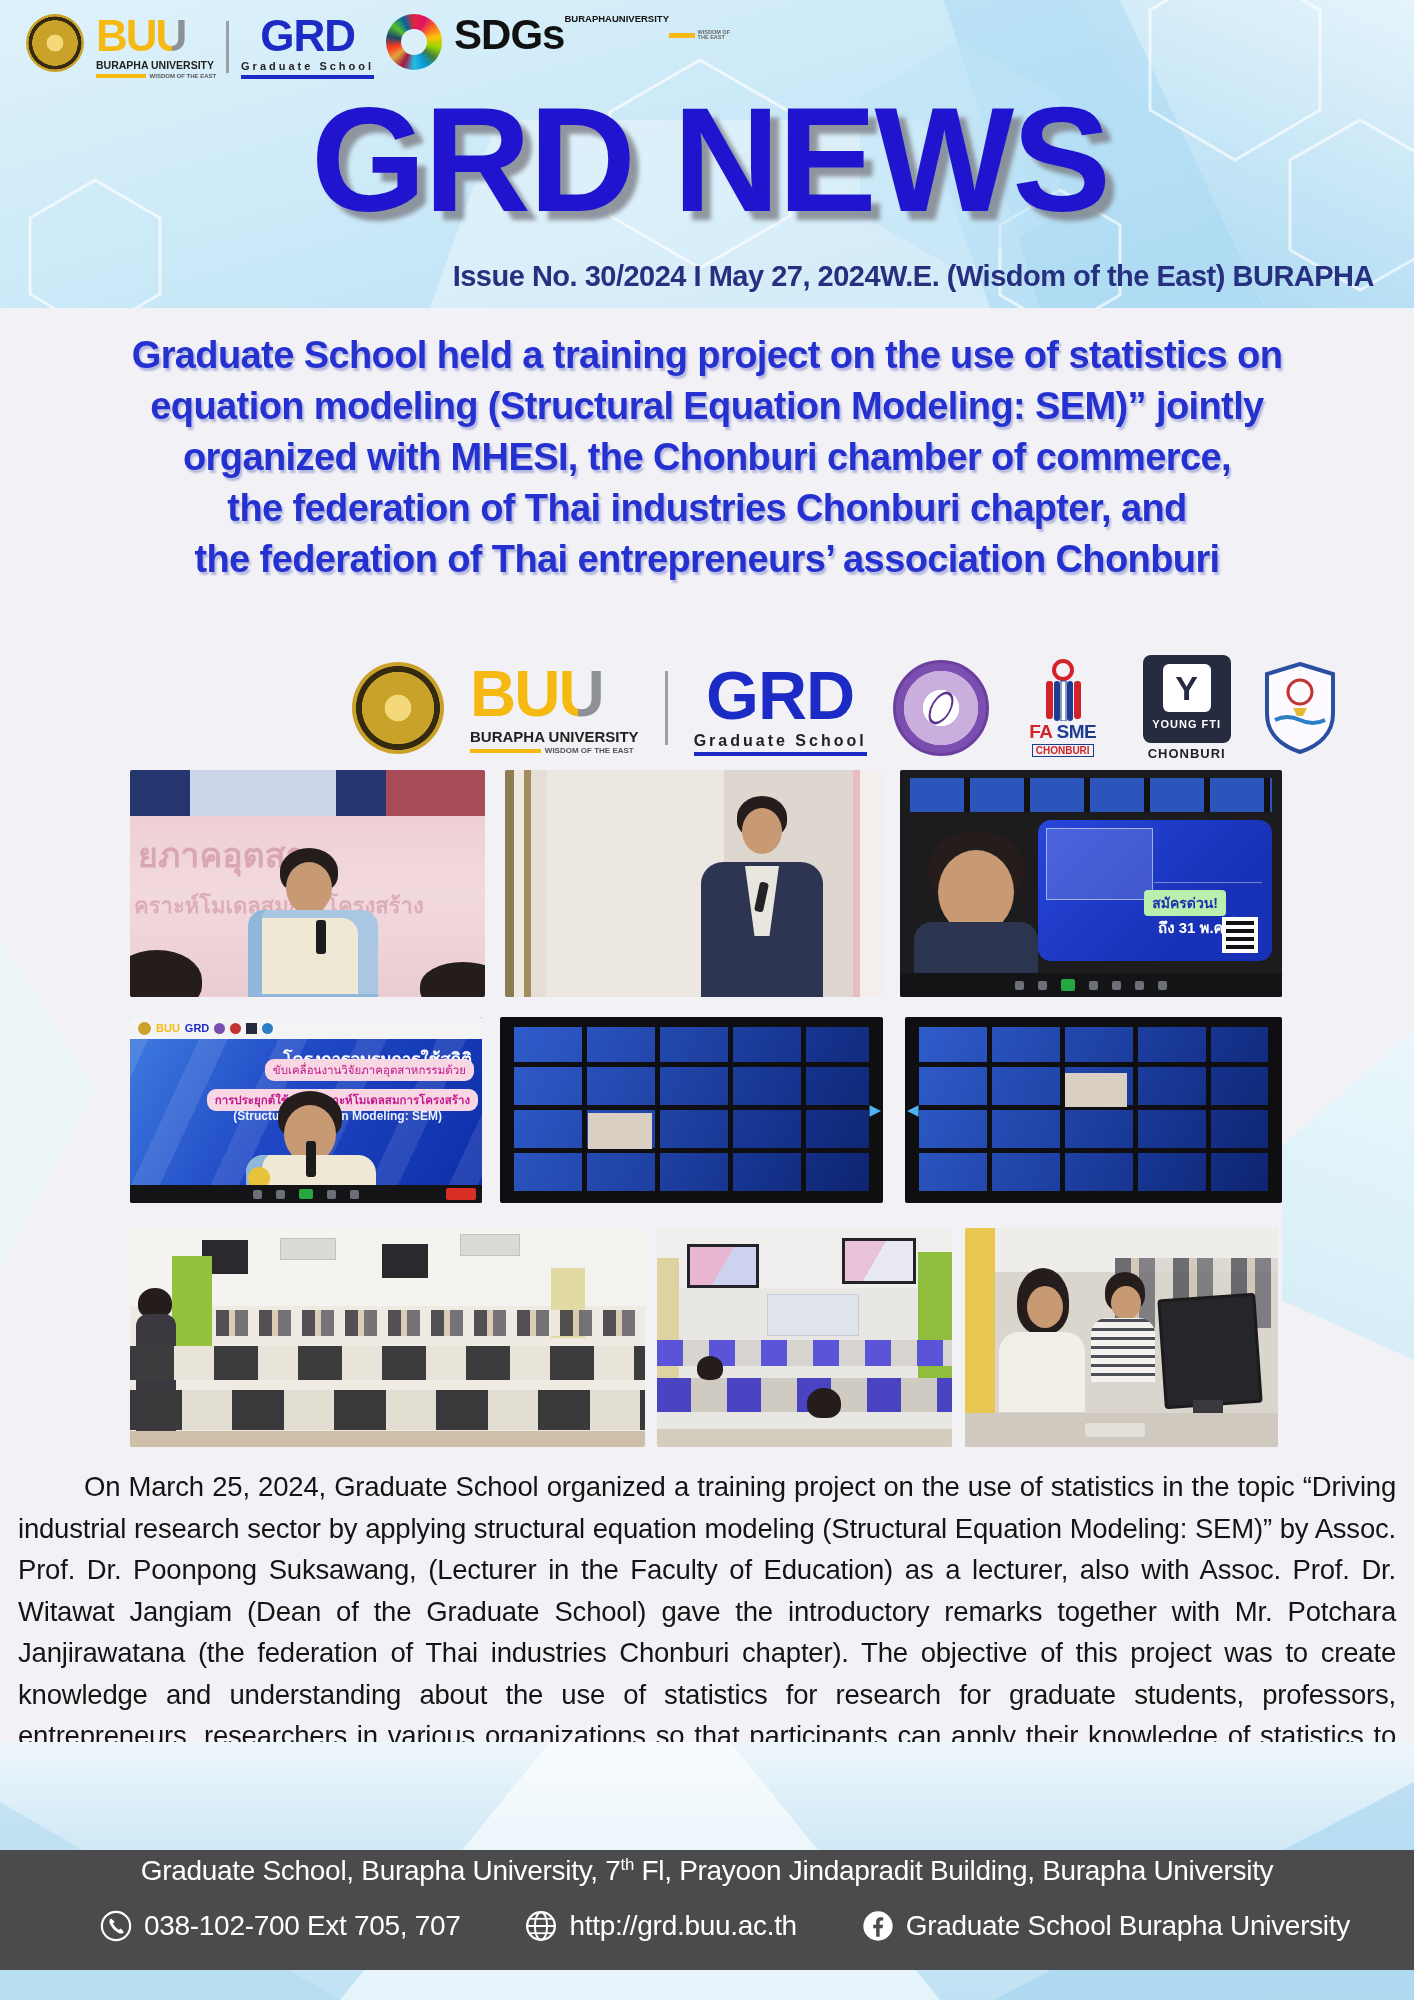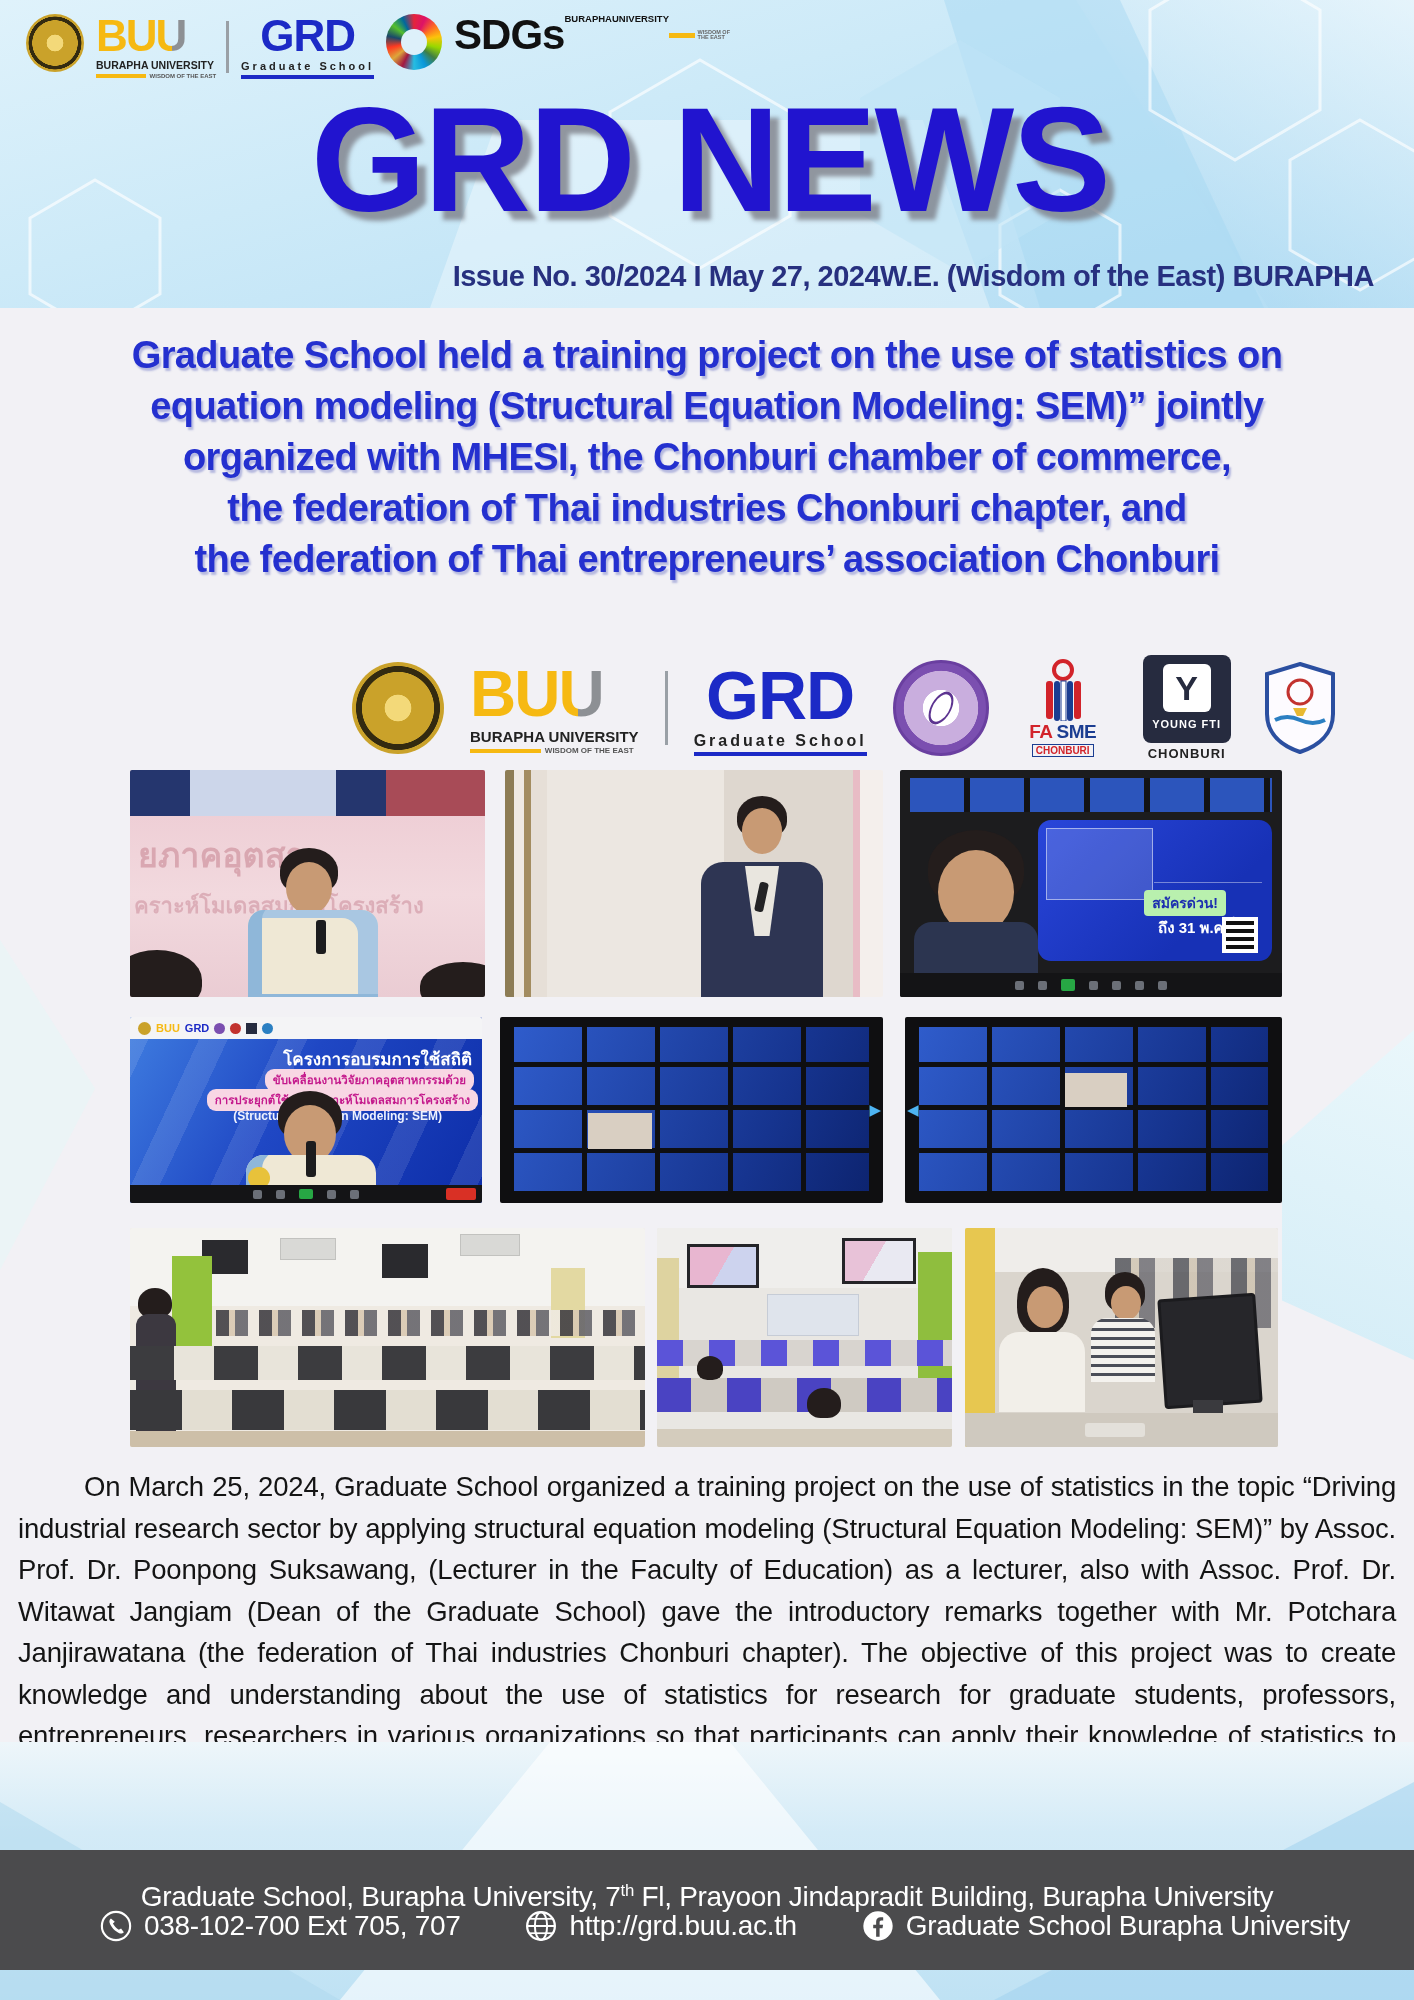--- a/index.html
+++ b/index.html
@@ -120,21 +120,21 @@
   .bottom-zone{position:absolute;top:1742px;left:0;width:1414px;height:258px;
      background:linear-gradient(180deg,#eef6fa 0%,#d4ebf7 35%,#bfe2f4 100%);}
   .bz-chev1{position:absolute;left:340px;top:0;width:600px;height:258px;
      background:rgba(255,255,255,.6);clip-path:polygon(35% 0,65% 0,100% 100%,0 100%);}
   .bz-chev2{position:absolute;left:0;top:60px;width:340px;height:198px;
      background:rgba(173,216,238,.5);clip-path:polygon(0 100%,100% 100%,0 0);}
   .bz-chev3{position:absolute;right:0;top:40px;width:420px;height:218px;
      background:rgba(160,210,238,.55);clip-path:polygon(100% 0,100% 100%,0 100%);}
 
   .footer{position:absolute;top:1850px;left:0;width:1414px;height:120px;background:#4b4b4d;color:#fff}
-  .f1{text-align:center;margin-top:31px;font-size:28px;letter-spacing:-.3px}
+  .f1{text-align:center;margin-top:5px;font-size:28px;letter-spacing:-.3px}
   .f2{position:absolute;top:60px;left:100px;right:64px;display:flex;justify-content:space-between;
       align-items:center;font-size:28px;letter-spacing:-.3px}
   .f-item{display:flex;align-items:center;gap:12px}
   .f-item svg{display:block}
 </style>
 </head>
 <body>
 
 <div class="header">
   <div class="facet-a"></div>
@@ -292,21 +292,21 @@
   <div class="pr" style="left:0;top:0;right:0;height:22px;background:#f4f4f6;display:flex;align-items:center;gap:5px;padding-left:8px">
     <span style="width:13px;height:13px;border-radius:50%;background:#caa22a;display:inline-block"></span>
     <span style="font-size:11px;font-weight:800;color:#f6b912">BUU</span>
     <span style="font-size:11px;font-weight:800;color:#1c2ac6">GRD</span>
     <span style="width:11px;height:11px;border-radius:50%;background:#7b4fb0;display:inline-block"></span>
     <span style="width:11px;height:11px;border-radius:50%;background:#c2322f;display:inline-block"></span>
     <span style="width:11px;height:11px;background:#262b3f;display:inline-block"></span>
     <span style="width:11px;height:11px;border-radius:50%;background:#2b7fc2;display:inline-block"></span>
   </div>
   <div class="pr" style="right:10px;top:28px;color:#fff;font-weight:800;font-size:17px">โครงการอบรมการใช้สถิติ</div>
-  <div class="pr" style="right:8px;top:52px;background:#f8d7e4;color:#c4198c;font-weight:700;font-size:11.5px;padding:2px 8px;border-radius:9px">ขับเคลื่อนงานวิจัยภาคอุตสาหกรรมด้วย</div>
+  <div class="pr" style="right:8px;top:42px;background:#f8d7e4;color:#c4198c;font-weight:400;font-size:11.5px;padding:2px 8px;border-radius:9px">ขับเคลื่อนงานวิจัยภาคอุตสาหกรรมด้วย</div>
   <div class="pr" style="right:4px;top:72px;background:#f8d7e4;color:#c4198c;font-weight:700;font-size:11.5px;padding:2px 8px;border-radius:9px">การประยุกต์ใช้การวิเคราะห์โมเดลสมการโครงสร้าง</div>
   <div class="pr" style="right:40px;top:92px;color:#eef2ff;font-weight:700;font-size:12px">(Structural Equation Modeling: SEM)</div>
   <div class="hair" style="left:148px;top:74px;width:64px;height:50px"></div>
   <div class="head" style="left:154px;top:88px;width:52px;height:58px"></div>
   <div class="pr" style="left:116px;top:138px;width:130px;height:48px;border-radius:18px 18px 0 0;background:#efe8d5;box-shadow:inset 16px -4px 0 #8fb7d9"></div>
   <div class="pr" style="left:176px;top:124px;width:10px;height:36px;background:#1c1c1e;border-radius:3px"></div>
   <div class="pr" style="left:118px;top:150px;width:22px;height:22px;border-radius:50%;background:#e8c23a"></div>
   <div class="toolbar" style="height:18px">
     <i></i>
       <i></i>

